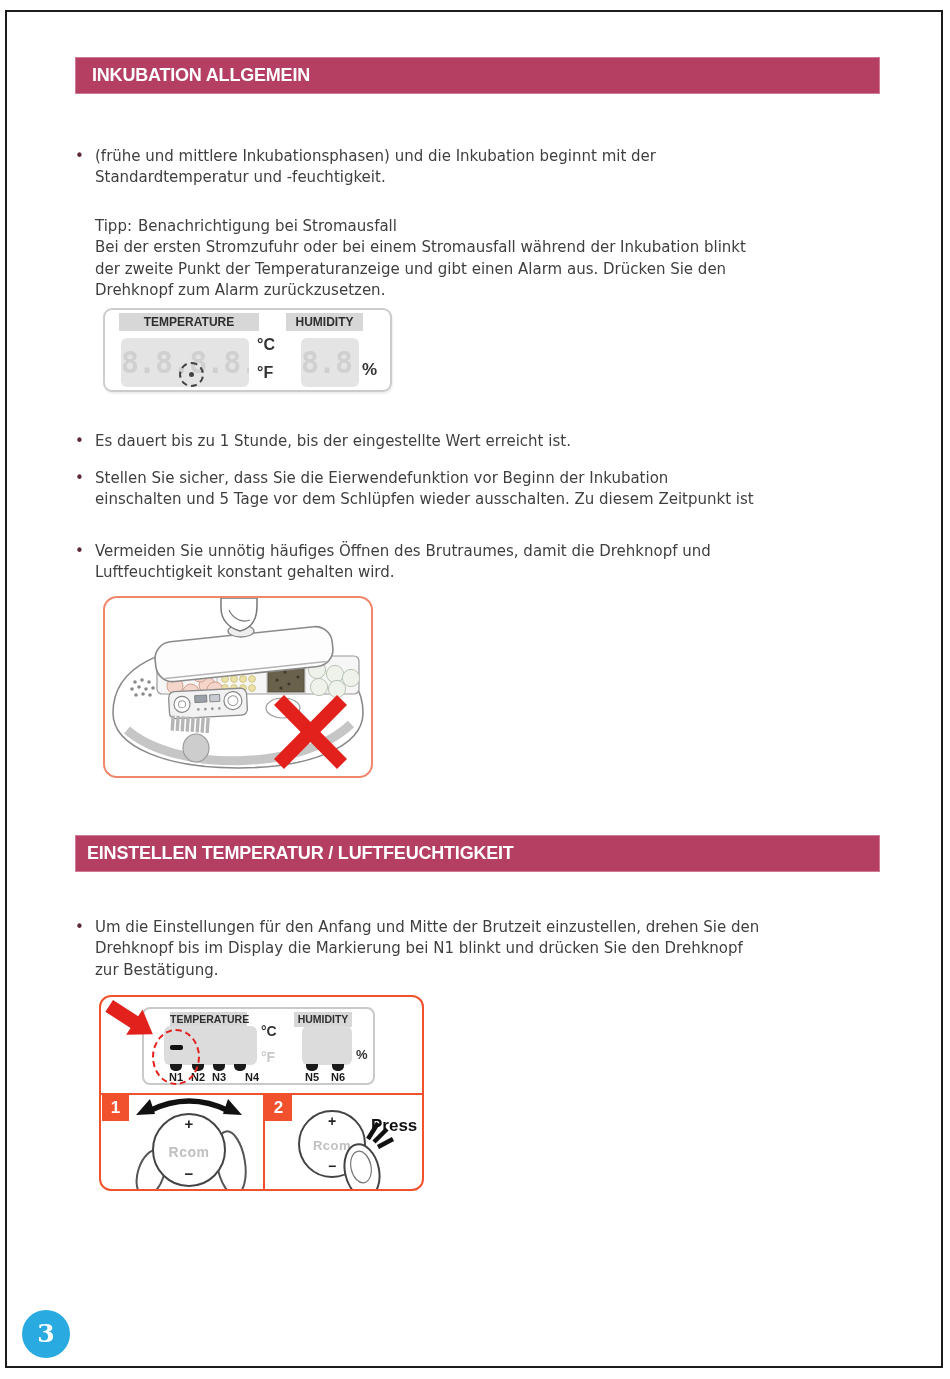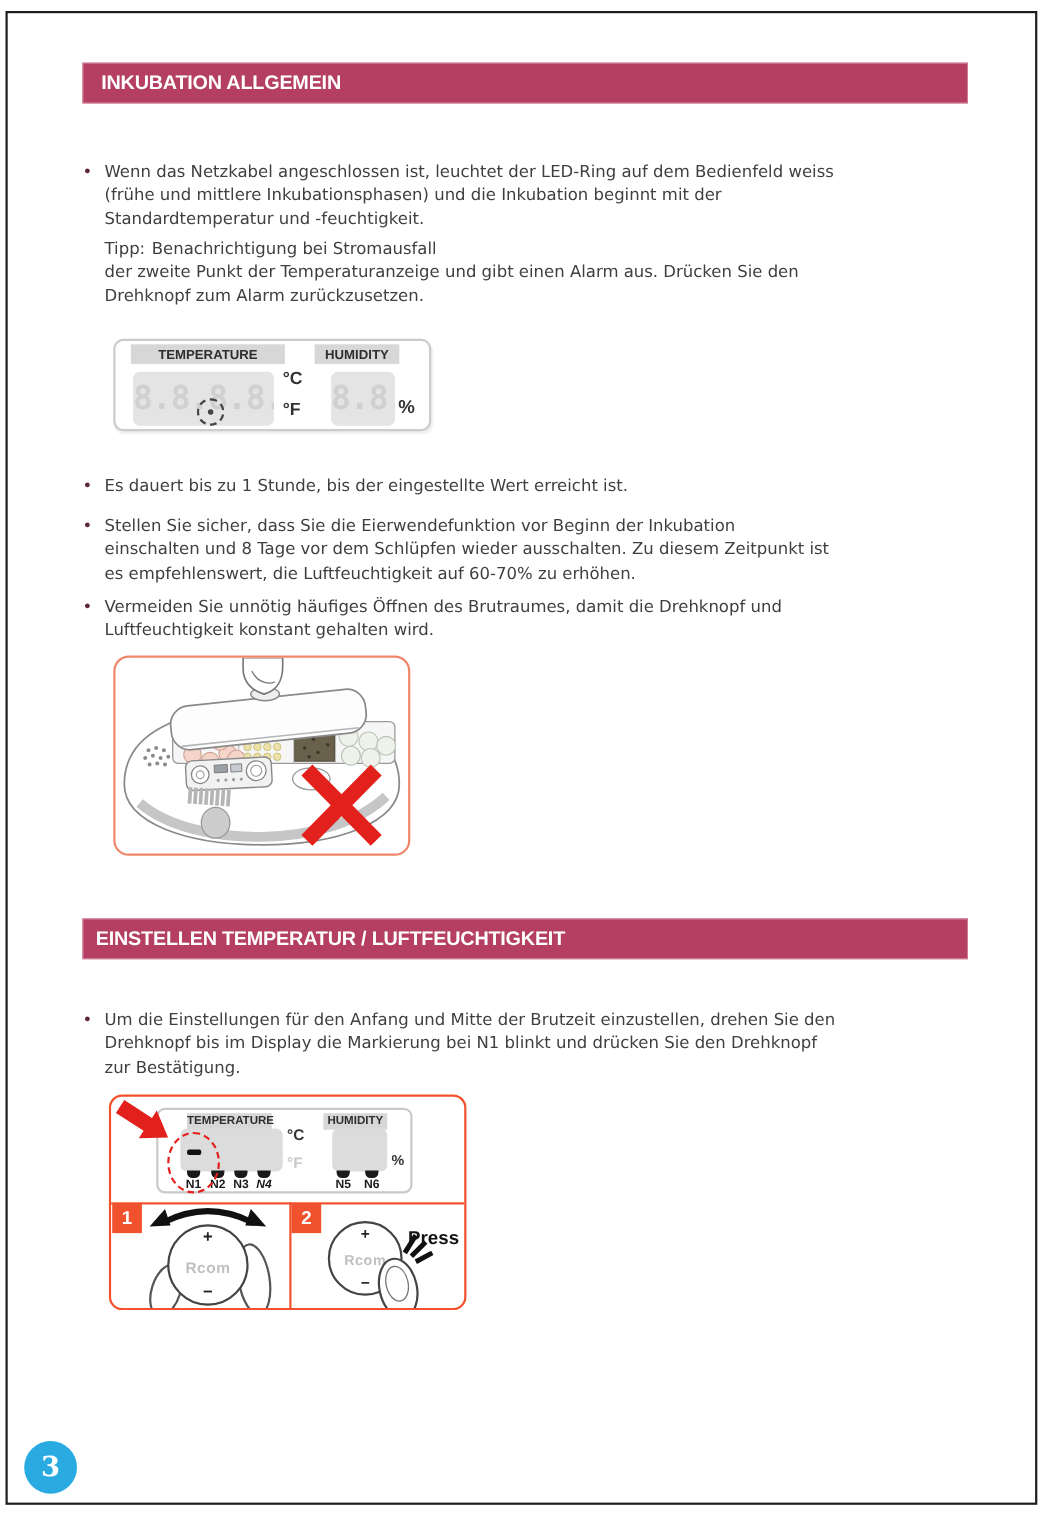--- a/index.html
+++ b/index.html
@@ -76,29 +76,29 @@
 <body>
 
 <div class="abs page-border"></div>
 
 <div class="abs section-header" style="top:57px;padding-left:16px;">
   <span>INKUBATION ALLGEMEIN</span>
 </div>
 
 <div class="abs para" style="left:95px;top:146px;">
   <span class="bullet-dot">•</span>
-  <div class="line">Wenn das Netzkabel angeschlossen ist, leuchtet der LED-Ring auf dem Bedienfeld weiss</div>
   <div class="line">(frühe und mittlere Inkubationsphasen) und die Inkubation beginnt mit der</div>
   <div class="line">Standardtemperatur und -feuchtigkeit.</div>
 </div>
 
 <div class="abs para" style="left:95px;top:216px;">
   <div class="line">
     <span class="bold">Tipp:</span><span>Benachrichtigung bei Stromausfall</span>
   </div>
+  <div class="line">Bei der ersten Stromzufuhr oder bei einem Stromausfall während der Inkubation blinkt</div>
   <div class="line">der zweite Punkt der Temperaturanzeige und gibt einen Alarm aus. Drücken Sie den</div>
   <div class="line">Drehknopf zum Alarm zurückzusetzen.</div>
 </div>
 
 <div class="abs fig1">
   <div class="lbl-bar t-bar">TEMPERATURE</div>
   <div class="lbl-bar h-bar">HUMIDITY</div>
   <div class="seg-box t-box">
     <span class="seg-digits">8.8.8.8.</span>
   </div>
@@ -114,22 +114,21 @@
 </div>
 
 <div class="abs para" style="left:95px;top:431px;">
   <span class="bullet-dot">•</span>
   <div class="line">Es dauert bis zu 1 Stunde, bis der eingestellte Wert erreicht ist.</div>
 </div>
 
 <div class="abs para" style="left:95px;top:468px;">
   <span class="bullet-dot">•</span>
   <div class="line">Stellen Sie sicher, dass Sie die Eierwendefunktion vor Beginn der Inkubation</div>
-  <div class="line">einschalten und 8 Tage vor dem Schlüpfen wieder ausschalten. Zu diesem Zeitpunkt ist</div>
-  <div class="line">es empfehlenswert, die Luftfeuchtigkeit auf 60-70% zu erhöhen.</div>
+  <div class="line">einschalten und 5 Tage vor dem Schlüpfen wieder ausschalten. Zu diesem Zeitpunkt ist</div>
 </div>
 
 <div class="abs para" style="left:95px;top:541px;">
   <span class="bullet-dot">•</span>
   <div class="line">Vermeiden Sie unnötig häufiges Öffnen des Brutraumes, damit die Drehknopf und</div>
   <div class="line">Luftfeuchtigkeit konstant gehalten wird.</div>
 </div>
 
 <div class="abs fig2">
   <svg width="266" height="178" viewBox="0 0 266 178">
@@ -268,21 +267,21 @@
     <div class="blink-dash"></div>
     <div class="bump" style="left:26px;"></div>
     <div class="bump" style="left:48px;"></div>
     <div class="bump" style="left:69px;"></div>
     <div class="bump" style="left:90px;"></div>
     <div class="bump" style="left:162px;"></div>
     <div class="bump" style="left:188px;"></div>
     <span class="nlbl" style="left:22px;">N1</span>
     <span class="nlbl" style="left:44px;">N2</span>
     <span class="nlbl" style="left:65px;">N3</span>
-    <span class="nlbl" style="left:86px;font-style:italic;">N4</span>
+    <span class="nlbl" style="left:98px;">N4</span>
     <span class="nlbl" style="left:158px;">N5</span>
     <span class="nlbl" style="left:184px;">N6</span>
   </div>
 
   <div class="red-ellipse"></div>
 
   <svg class="abs" style="left:0;top:2px;" width="64" height="52" viewBox="0 0 64 52">
     <polygon points="0,10 30,10 30,2 52,17 30,32 30,24 0,24" fill="#e2211c" transform="translate(4,4) rotate(33 26 17)"></polygon>
   </svg>
 

